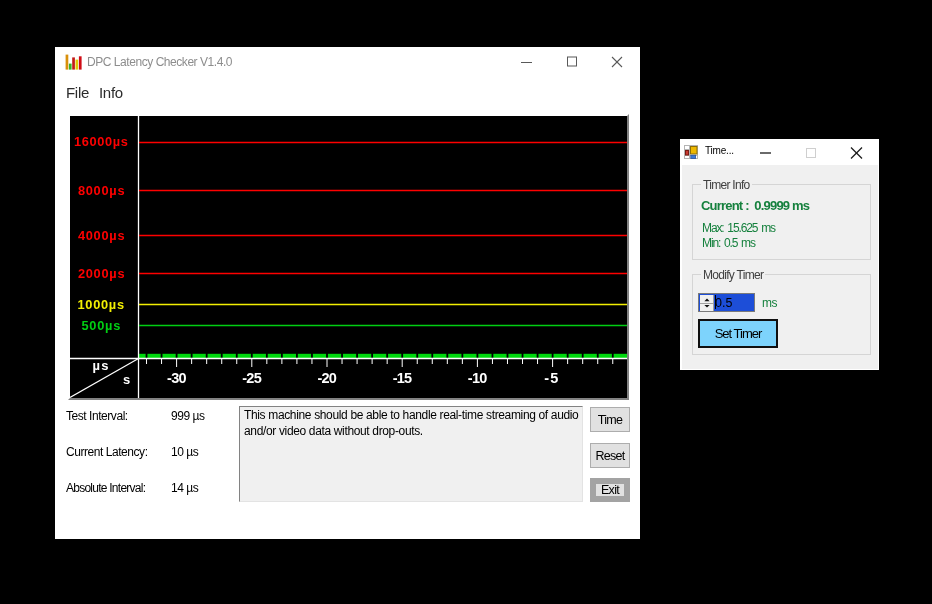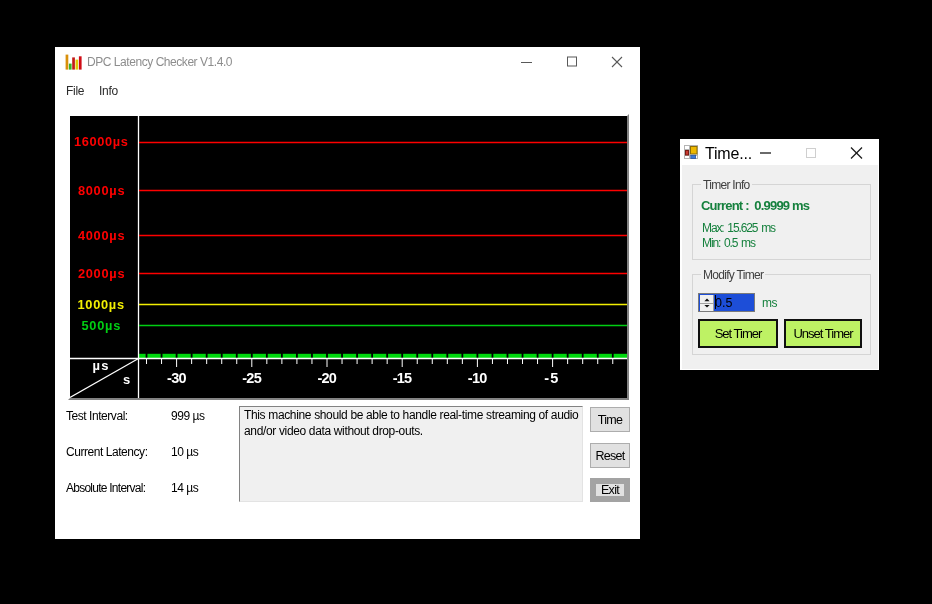--- a/index.html
+++ b/index.html
@@ -3,21 +3,21 @@
 <meta charset="utf-8">
 <style>
   html,body{margin:0;padding:0;}
   body{width:932px;height:604px;background:#000;position:relative;overflow:hidden;
        font-family:"Liberation Sans",sans-serif;}
   .abs{position:absolute;}
   
   #main{position:absolute;left:55px;top:47px;width:585px;height:492px;background:#ffffff;}
   #main .titlestrip{position:absolute;left:0;top:0;width:585px;height:55px;background:#fff;}
   #main .wtitle{position:absolute;left:32px;top:8px;font-size:12px;letter-spacing:-0.45px;color:#8d8d8d;white-space:nowrap;}
-  .menu{position:absolute;top:37px;font-size:12px;letter-spacing:-0.3px;color:#2b2b2b;}
+  .menu{position:absolute;top:37px;font-size:15px;letter-spacing:-0.3px;color:#2b2b2b;}
   
   #chart{position:absolute;left:13px;top:67px;width:557px;height:282px;background:#000;
          border-top:2px solid #fff;border-left:2px solid #fff;
          border-right:2px solid #828282;border-bottom:2px solid #828282;}
   
   .lbl{position:absolute;font-size:12px;letter-spacing:-0.45px;color:#000;white-space:nowrap;}
   
   #msg{position:absolute;left:184px;top:359px;width:338px;height:93px;background:#f0f0f0;
        border-top:1px solid #828282;border-left:1px solid #828282;
        border-right:1px solid #e3e3e3;border-bottom:1px solid #e3e3e3;
@@ -25,25 +25,25 @@
   .btn{position:absolute;left:535px;width:40px;height:25px;background:#e1e1e1;border:1px solid #adadad;
        font-size:12.5px;letter-spacing:-0.7px;color:#000;display:flex;align-items:center;justify-content:center;box-sizing:border-box;}
   
   #status{position:absolute;left:0;top:468px;width:585px;height:23px;border-top:1px solid #d6d6d6;}
   #status .txt{position:absolute;left:4px;top:6px;font-size:12px;letter-spacing:-0.4px;color:#000;}
   #status .link{position:absolute;left:419px;top:7px;font-size:12px;letter-spacing:-0.4px;color:#0026ff;text-decoration:underline;}
   #status .sep{position:absolute;top:2px;width:1px;height:19px;background:#cdcdcd;}
   
   #timer{position:absolute;left:680px;top:139px;width:199px;height:231px;background:#f0f0f0;}
   #timer .titlestrip{position:absolute;left:0;top:0;width:199px;height:26px;background:#fff;}
-  #timer .wtitle{position:absolute;left:25px;top:6px;font-size:16px;letter-spacing:-0.2px;color:#000;}
+  #timer .wtitle{position:absolute;left:25px;top:6px;font-size:10px;letter-spacing:-0.2px;color:#000;}
   .groupbox{position:absolute;left:12px;width:179px;border:1px solid #d5d5d5;box-sizing:border-box;}
   .gblabel{position:absolute;left:8px;top:-7px;background:#f0f0f0;padding:0 2px;font-size:12px;letter-spacing:-0.7px;color:#404040;white-space:nowrap;}
   .tlbl{position:absolute;font-size:12px;letter-spacing:-0.45px;color:#15803d;white-space:nowrap;}
-  .tbtn{position:absolute;background:#bef264;border:2px solid #101010;box-sizing:border-box;
+  .tbtn{position:absolute;background:#7dd3fc;border:2px solid #101010;box-sizing:border-box;
         font-size:13px;letter-spacing:-1px;color:#000;display:flex;align-items:center;justify-content:center;}
 </style>
 </head>
 <body>
 
 <div id="main">
   <div class="titlestrip"></div>
 
   <svg class="abs" style="left:10px;top:7px" width="18" height="16" viewBox="0 0 18 16">
     <rect x="0.6" y="0.6" width="2.7" height="15" fill="#d9900b"></rect>
@@ -220,17 +220,16 @@
     <svg class="abs" style="left:1px;top:1px" width="14" height="16" viewBox="0 0 14 16">
       <path d="M7 3.6 L9.6 6.2 L4.4 6.2 Z" fill="#101010"></path>
       <path d="M7 12.6 L9.6 10 L4.4 10 Z" fill="#101010"></path>
     </svg>
     <div class="abs" style="left:16px;top:1.5px;font-size:12.5px;color:#000;">0.5</div>
     <div class="abs" style="left:15.5px;top:1px;width:1px;height:14px;background:#000;"></div>
   </div>
   <div class="tlbl" style="left:82px;top:157px;">ms</div>
 
   <div class="tbtn" style="left:18px;top:180px;width:80px;height:29px;">Set Timer</div>
-  <div class="tbtn" style="left:104px;top:180px;width:78px;height:29px;">Unset Timer</div>
   <div class="abs" style="left:0;top:0;width:1.5px;height:231px;background:#fff;"></div>
   <div class="abs" style="left:197.5px;top:0;width:1.5px;height:231px;background:#fff;"></div>
   <div class="abs" style="left:0;top:229.5px;width:199px;height:1.5px;background:#fff;"></div>
 </div>
 
 </body></html>

